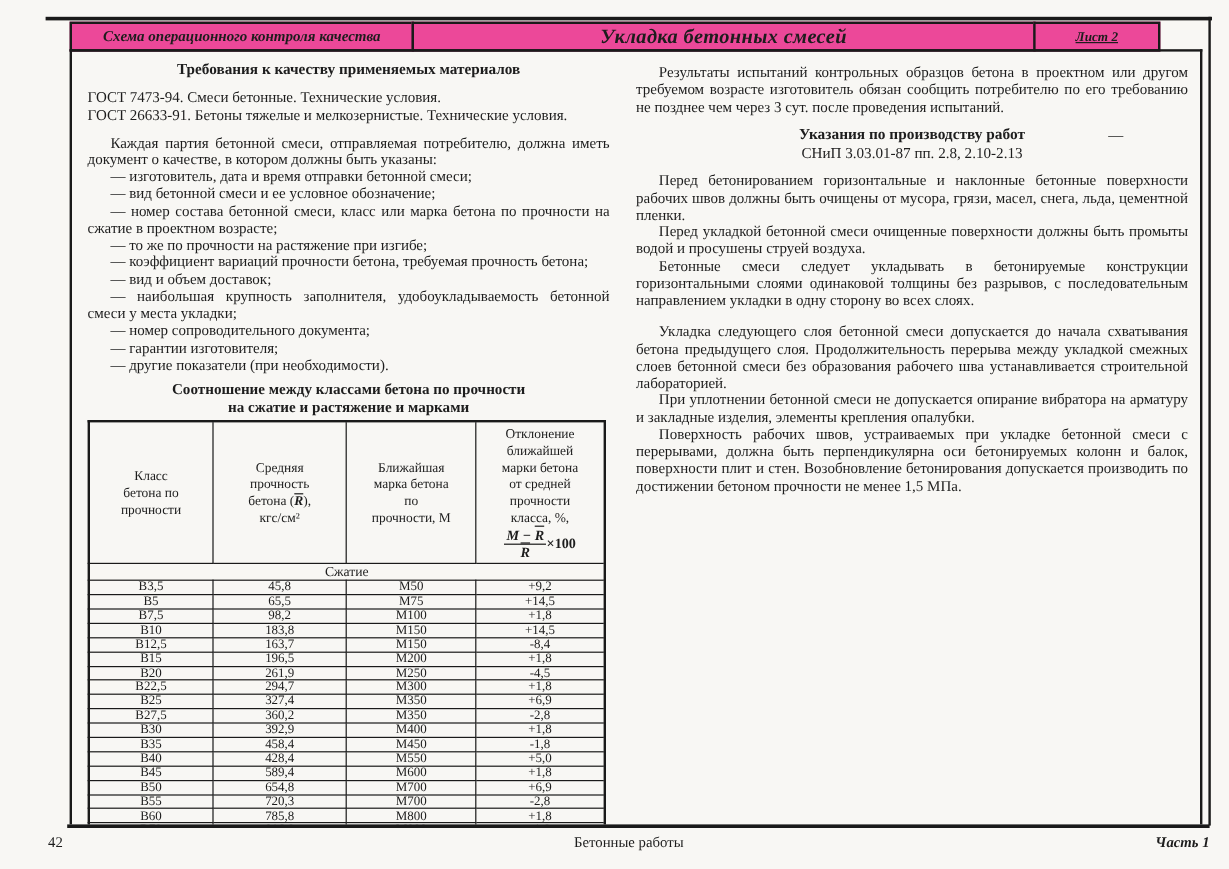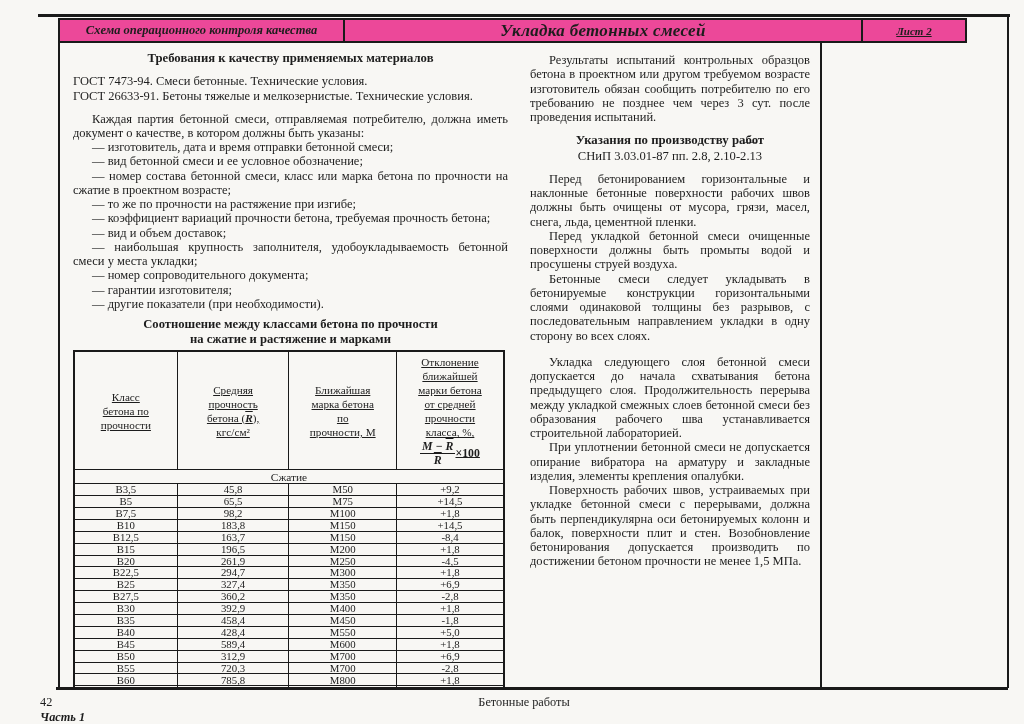--- a/index.html
+++ b/index.html
@@ -26,21 +26,21 @@
     display: flex; align-items: center; justify-content: center;
     background: #ec4899;
   }
   .header-cell + .header-cell { margin-left: -2px; }
   .hc1 { width: 287px; font-size: 12.5px; font-weight: bold; font-style: italic; }
   .hc2 { flex: 1; font-size: 17px; font-weight: bold; font-style: italic; letter-spacing: .3px; }
   .hc3 { width: 106px; font-size: 11px; font-weight: bold; font-style: italic; text-decoration: underline; }
 
   
   .content-box {
-    position: absolute; left: 58px; top: 41px; width: 764px; height: 646px;
+    position: absolute; left: 58px; top: 41px; width: 944px; height: 646px;
     border-left: 2px solid #1a1a1a; border-right: 2px solid #1a1a1a;
     border-top: 2px solid #1a1a1a;
     display: flex; overflow: hidden;
   }
   .col-left  { width: 452px; padding: 8px 4px 0 13px; }
   .col-right { flex: 1; padding: 8px 10px 0 18px; }
 
   .section-heading { font-weight: bold; font-size: 12.7px; text-align: center; line-height: 1.2; }
   .gost-block { margin-top: 8px; }
   .gost-line { font-size: 12.5px; line-height: 1.22; }
@@ -54,21 +54,21 @@
 
   
   table.cmp {
     margin-top: 3px; width: 432px;
     border-collapse: collapse; border: 2px solid #1a1a1a;
     table-layout: fixed;
   }
   table.cmp th, table.cmp td { border: 1px solid #1a1a1a; }
   table.cmp th {
     font-weight: normal; font-size: 11.2px; line-height: 1.25;
-    padding: 3px 20px; text-align: center; vertical-align: middle; text-decoration: underline;
+    padding: 3px 20px; text-align: center; vertical-align: middle;
   }
   .w1 { width: 24%; } .w2 { width: 26%; } .w3 { width: 25%; } .w4 { width: 25%; }
   td.span-cell { text-align: center; font-size: 11.4px; height: 14px; padding: 0; }
   tbody.rows td {
     font-size: 10.8px; height: 11.9px; line-height: 1;
     text-align: center; padding: 0 2px;
   }
   .ovl { text-decoration: overline; font-style: italic; font-weight: bold; }
   .frac { display: inline-block; vertical-align: middle; text-align: center; line-height: 1.05; font-size: 11.8px; font-weight: bold; }
   .frac .num { display: block; border-bottom: 1.3px solid #1a1a1a; padding: 0 2px; }
@@ -84,21 +84,20 @@
   .snip-line { font-size: 12.6px; line-height: 1.25; }
   .right-paras .para { margin: 0; }
   .right-paras .para:nth-child(4) { margin-top: 12px; }
   .col-right .para:first-child { margin-top: 2px; }
 
   
   .footer {
     position: absolute; left: 40px; top: 695px; width: 968px;
     display: flex; justify-content: space-between; align-items: baseline;
     font-size: 12.3px;
-    flex-direction: column;
   }
   .footer .page-num { }
   .footer .center-title { position: absolute; left: 50%; transform: translateX(-50%); }
   .footer .part-label { font-weight: bold; font-style: italic; }
 </style>
 </head>
 <body>
 
 <div class="rule top-rule"></div>
 <div class="rule right-edge"></div>
@@ -237,21 +236,21 @@
             <td>+5,0</td>
           </tr>
           <tr>
             <td>В45</td>
             <td>589,4</td>
             <td>М600</td>
             <td>+1,8</td>
           </tr>
           <tr>
             <td>В50</td>
-            <td>312,9</td>
+            <td>654,8</td>
             <td>М700</td>
             <td>+6,9</td>
           </tr>
           <tr>
             <td>В55</td>
             <td>720,3</td>
             <td>М700</td>
             <td>-2,8</td>
           </tr>
           <tr>

